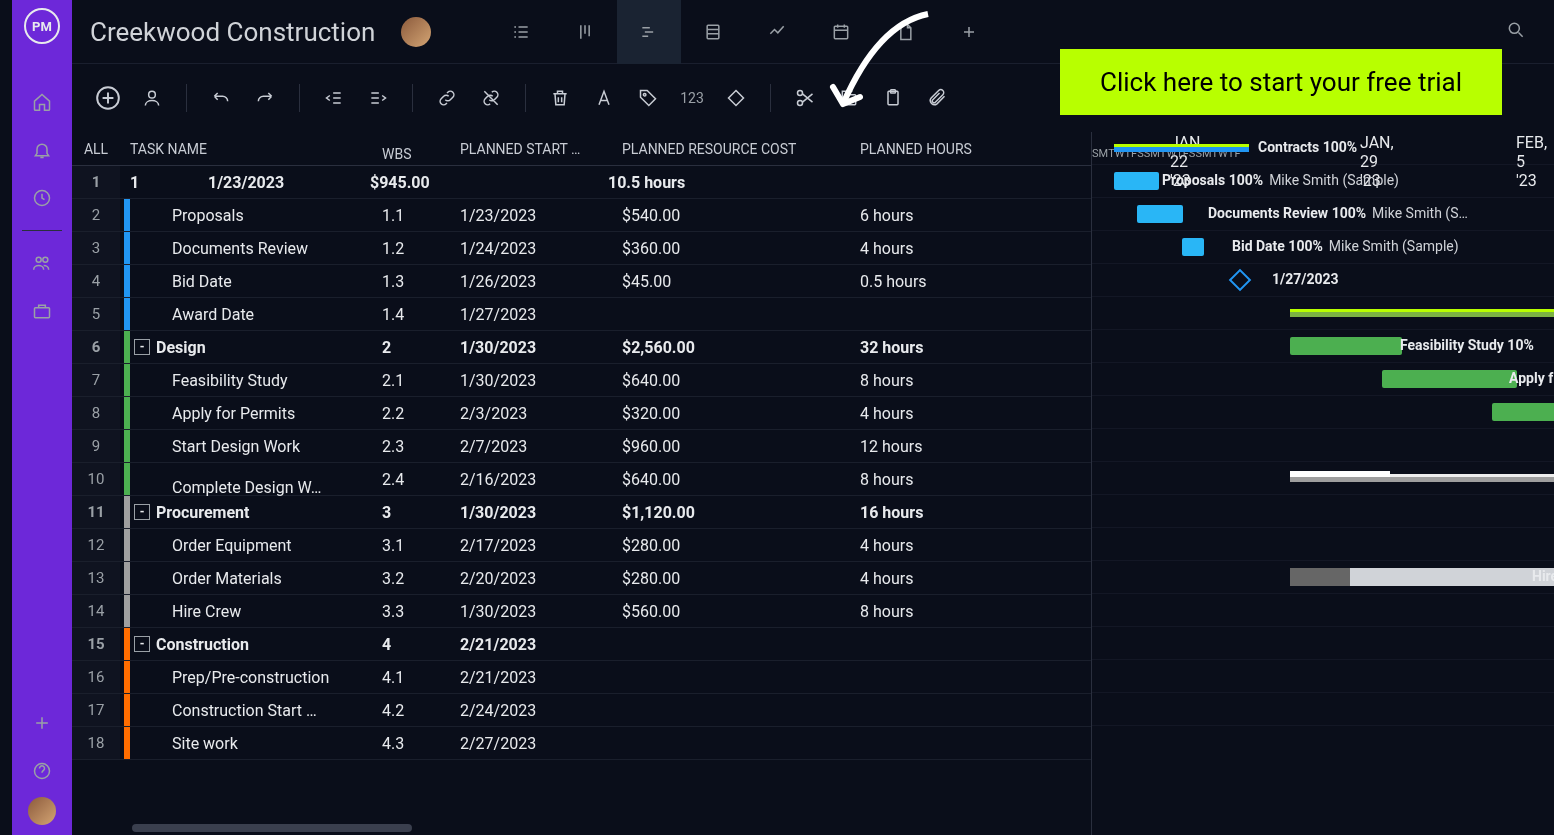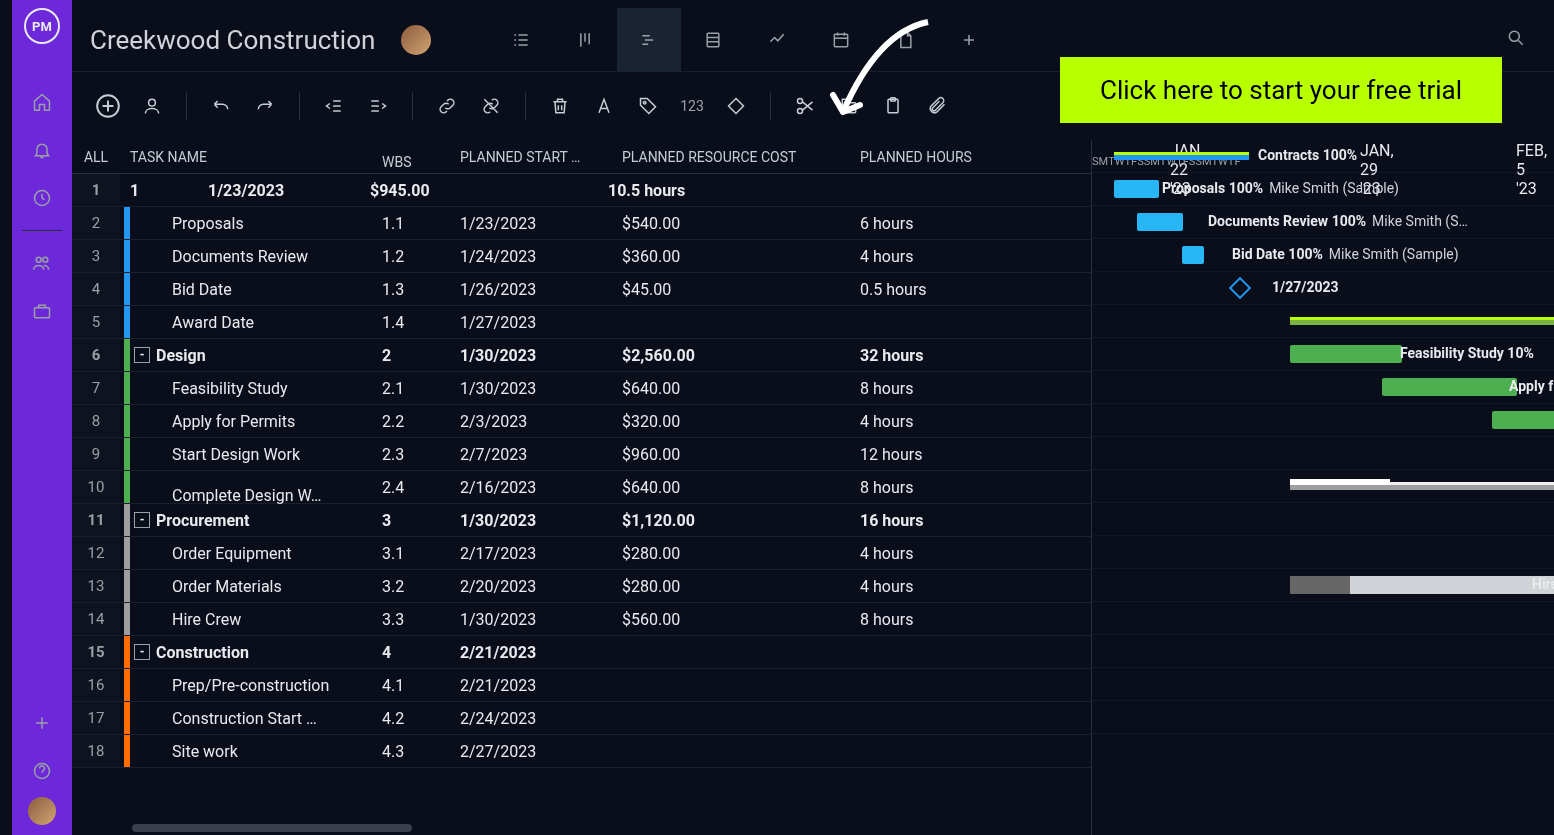--- a/index.html
+++ b/index.html
@@ -48,21 +48,20 @@
 .rail-bottom { margin-top: auto; margin-bottom: 10px; display:flex; flex-direction:column; align-items:center; gap:4px;}
 .rail-avatar { width: 28px; height: 28px; border-radius: 50%; background: linear-gradient(135deg,#8b5a3c,#d4a574);}
 .main { flex: 1; display: flex; flex-direction: column; }
 .topbar {
   height: 64px;
   display: flex;
   align-items: center;
   padding: 0 18px;
   gap: 18px;
   border-bottom: 1px solid #1a1f2e;
-  margin-top: 8px;
 }
 .project-title { font-size: 26px; color: #d0d3d8; font-weight: 400;}
 .avatar-sm { width: 30px; height: 30px; border-radius: 50%; background: linear-gradient(135deg,#8b5a3c,#d4a574); margin-left: 8px;}
 .view-tabs { display: flex; margin-left: 40px; height: 64px;}
 .vtab {
   width: 64px; height: 64px;
   display: flex; align-items: center; justify-content: center;
   color: #9aa0a6; cursor: pointer;
 }
 .vtab.active { background: #1a2332; }

